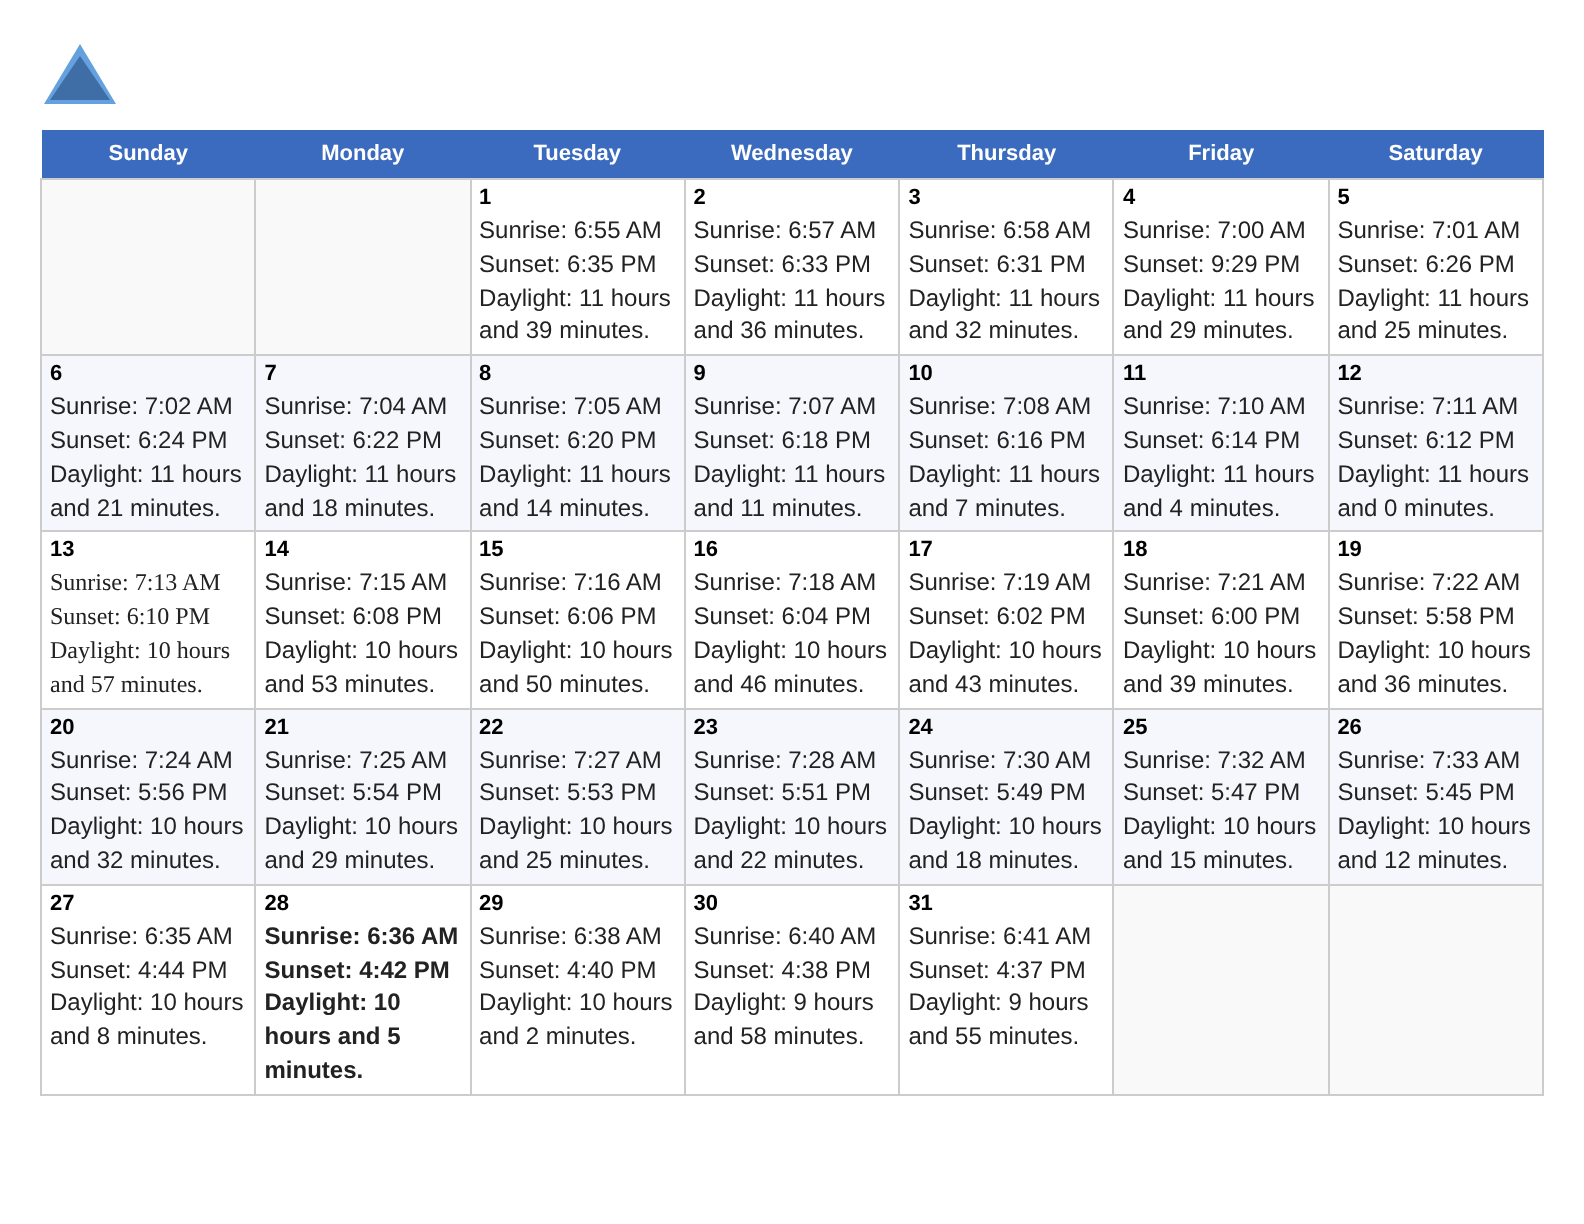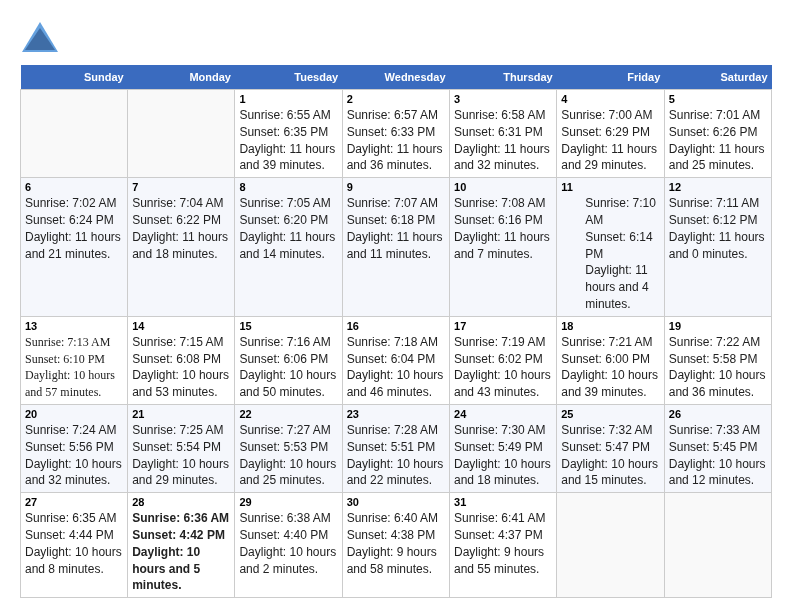--- a/index.html
+++ b/index.html
@@ -43,21 +43,21 @@
     }
     .calendar {
       width: 100%;
       border-collapse: collapse;
       font-size: 10.5px;
     }
     .calendar th {
       background: #3a6bbf;
       color: #fff;
       padding: 6px 4px;
-      text-align: right;
+      text-align: center;
       font-size: 11px;
       font-weight: bold;
     }
     .calendar td {
       border: 1px solid #ccc;
       vertical-align: top;
       padding: 3px 4px;
       width: 108px;
       min-height: 80px;
       background: #fff;
@@ -132,21 +132,21 @@
         </td>
         <td>
           <span class="day-number">3</span>
           <div class="day-info" style="white-space: pre-line;">Sunrise: 6:58 AM
 Sunset: 6:31 PM
 Daylight: 11 hours and 32 minutes.</div>
         </td>
         <td>
           <span class="day-number">4</span>
           <div class="day-info" style="white-space: pre-line;">Sunrise: 7:00 AM
-Sunset: 6:29 PM
+Sunset: 9:29 PM
 Daylight: 11 hours and 29 minutes.</div>
         </td>
         <td>
           <span class="day-number">5</span>
           <div class="day-info" style="white-space: pre-line;">Sunrise: 7:01 AM
 Sunset: 6:26 PM
 Daylight: 11 hours and 25 minutes.</div>
         </td>
       </tr>
       <tr>
@@ -175,21 +175,21 @@
 Daylight: 11 hours and 11 minutes.</div>
         </td>
         <td>
           <span class="day-number">10</span>
           <div class="day-info" style="white-space: pre-line;">Sunrise: 7:08 AM
 Sunset: 6:16 PM
 Daylight: 11 hours and 7 minutes.</div>
         </td>
         <td>
           <span class="day-number">11</span>
-          <div class="day-info" style="white-space: pre-line; margin-left: 24px;">Sunrise: 7:10 AM
+          <div class="day-info" style="white-space: pre-line;">Sunrise: 7:10 AM
 Sunset: 6:14 PM
 Daylight: 11 hours and 4 minutes.</div>
         </td>
         <td>
           <span class="day-number">12</span>
           <div class="day-info" style="white-space: pre-line;">Sunrise: 7:11 AM
 Sunset: 6:12 PM
 Daylight: 11 hours and 0 minutes.</div>
         </td>
       </tr>

